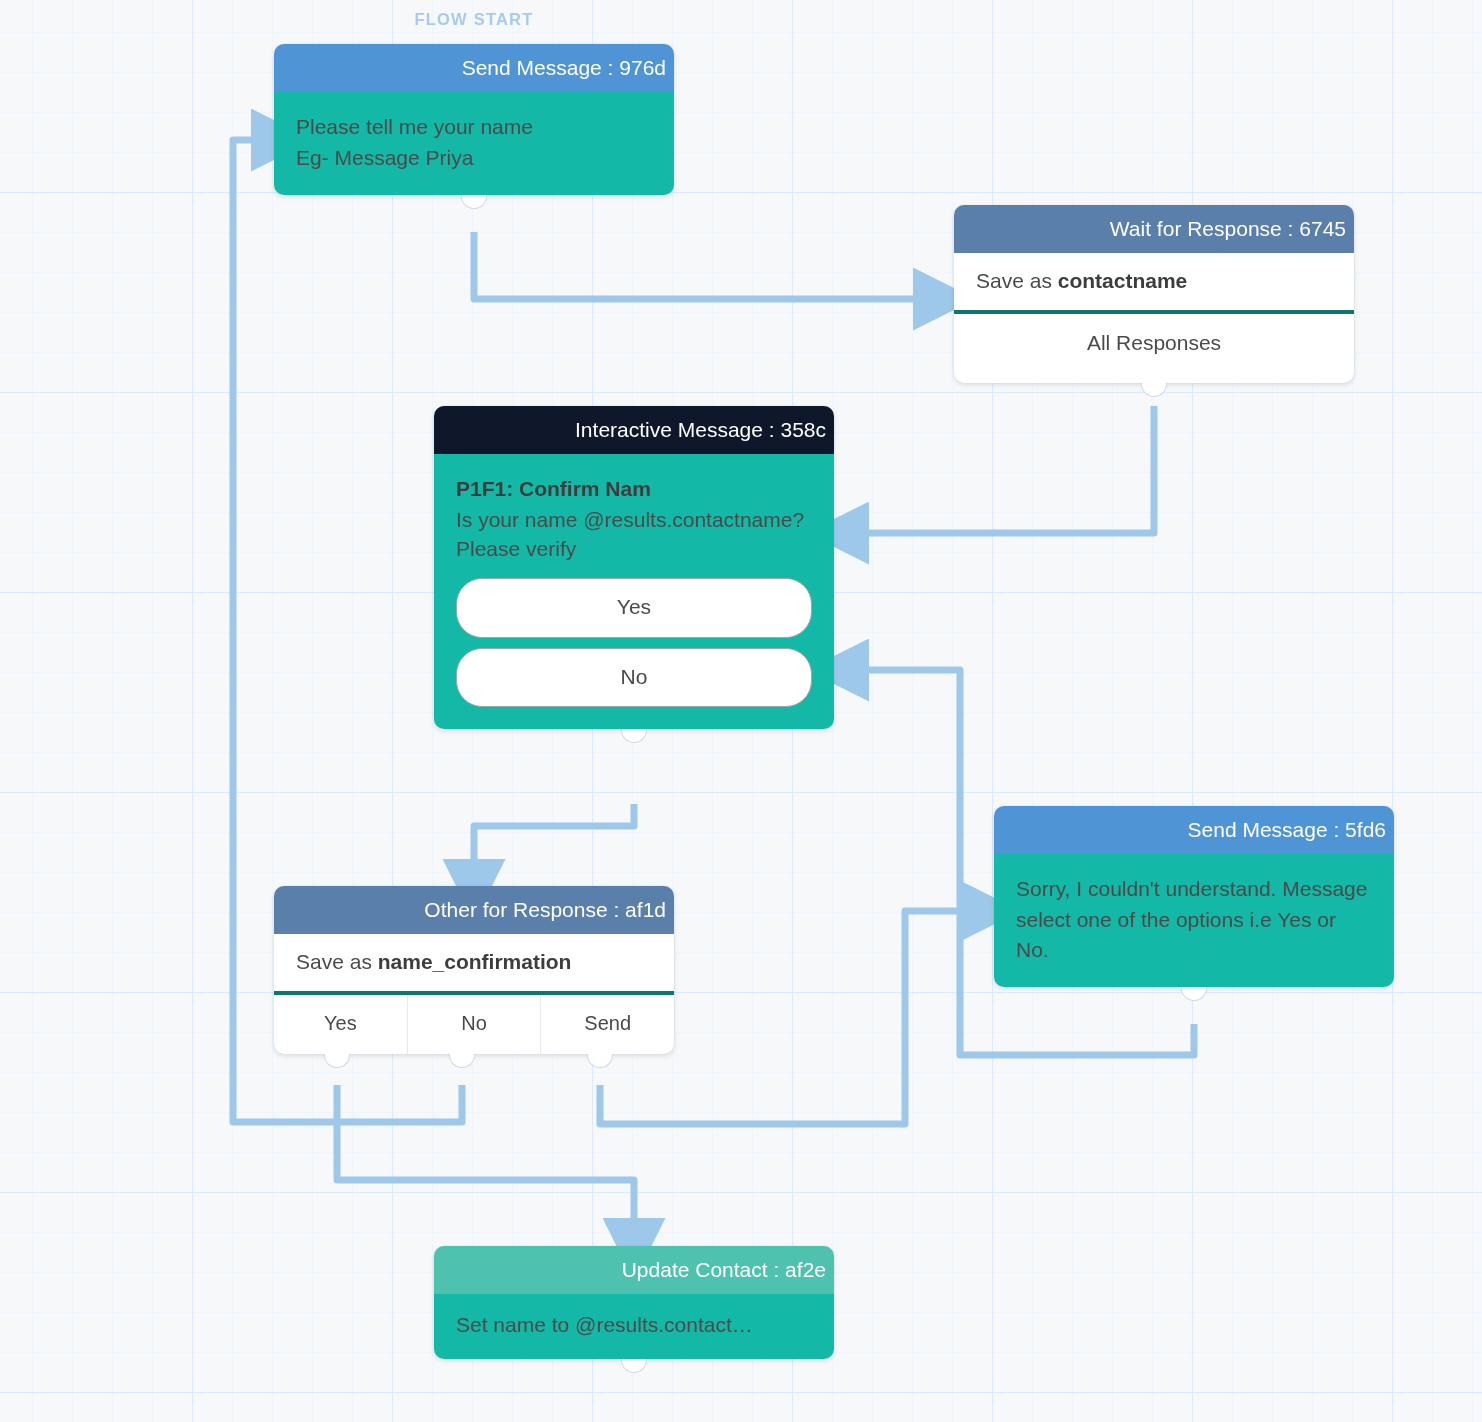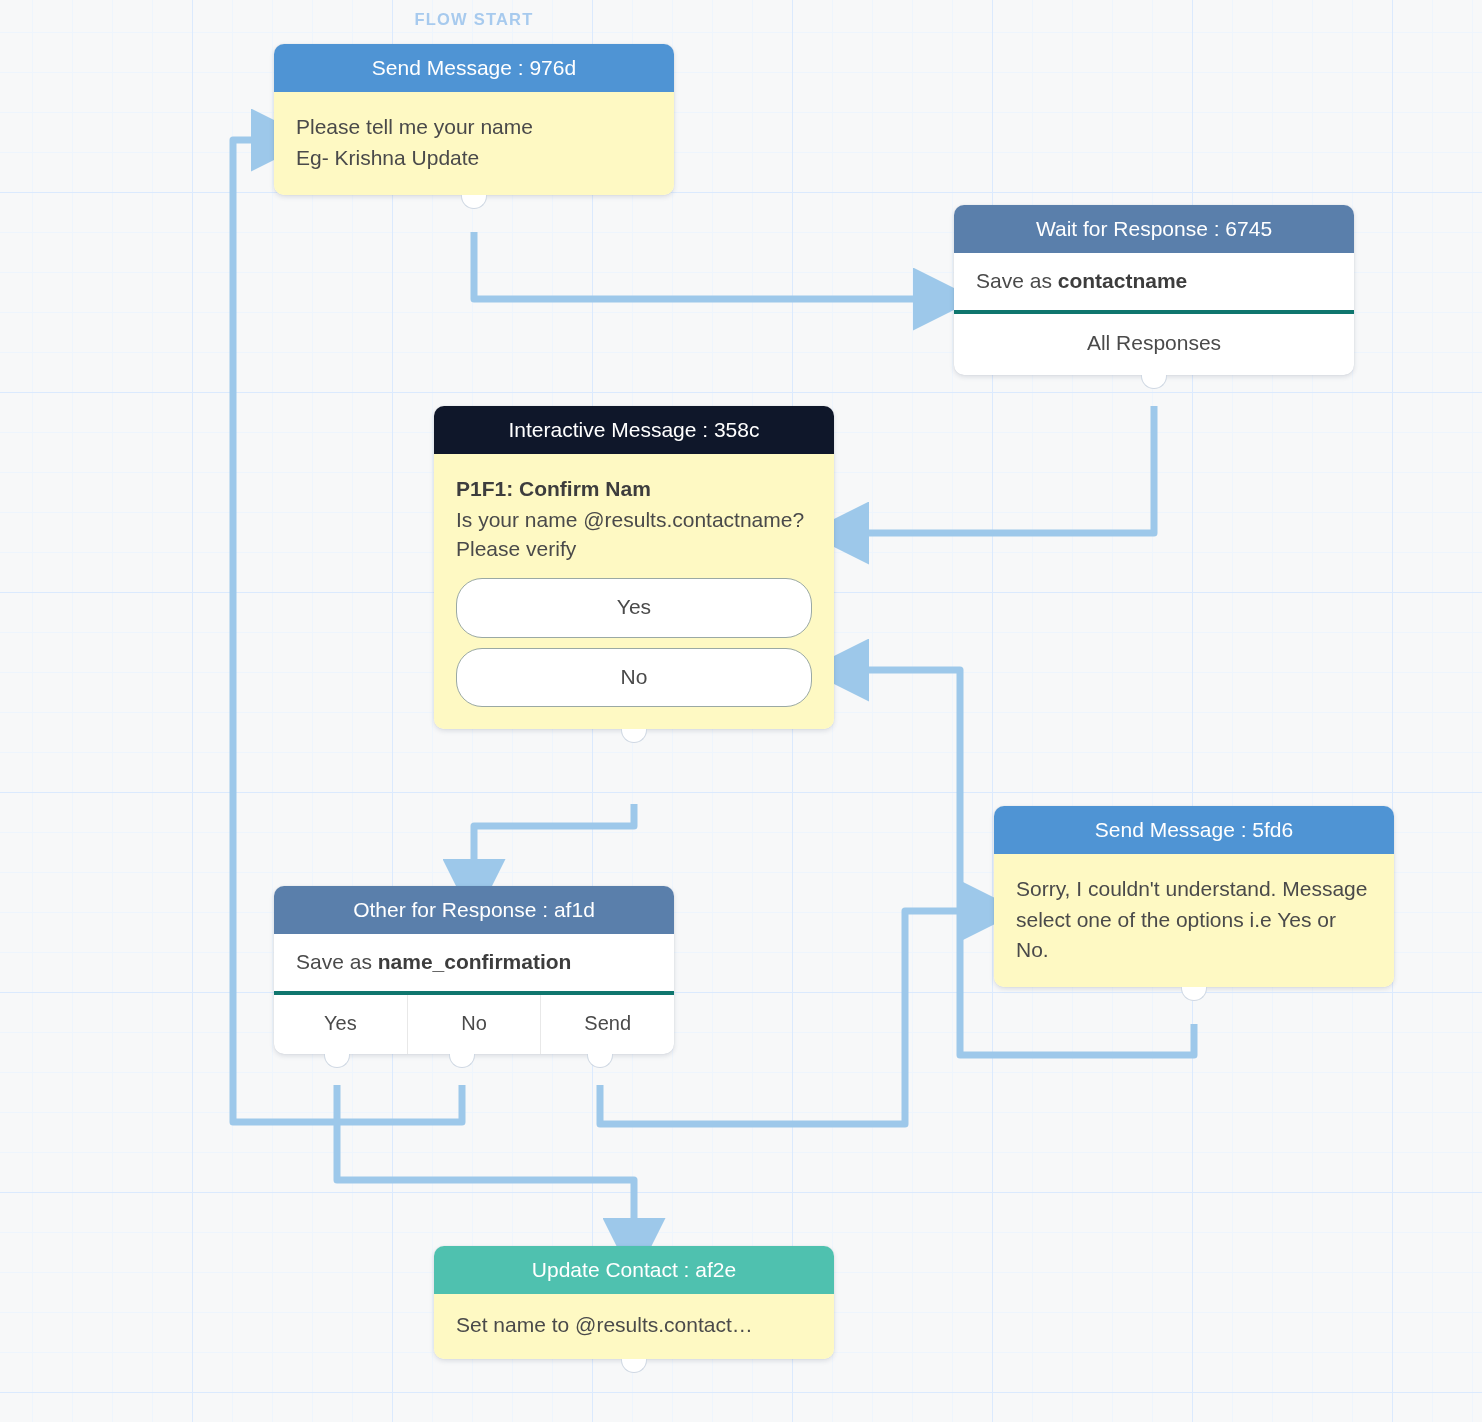--- a/index.html
+++ b/index.html
@@ -33,50 +33,50 @@
     position:absolute;
     width:400px;
     background:#ffffff;
     border-radius:10px;
     box-shadow:0 2px 5px rgba(40,60,90,.14), 0 0 1px rgba(40,60,90,.20);
     overflow:visible;
   }
   .node-head{
     border-radius:10px 10px 0 0;
     color:#ffffff;
-    text-align:center;
+    text-align:right;
     font-size:21px;
     padding:12px 8px 13px;
     line-height:1.1;
     white-space:nowrap;
     overflow:hidden;
   }
   .hd-blue{background:#4f94d4;}
   .hd-slate{background:#5a7fab;}
   .hd-indigo{background:#0f172a;}
   .hd-teal{background:#4fc1af;}
 
   .node-body{
     padding:20px 22px 22px;
     color:#4a4a4a;
     font-size:21px;
     line-height:1.45;
     border-radius:0 0 10px 10px;
-    background:#fef9c3;
+    background:#14b8a6;
   }
   .node-body.compact{padding:16px 22px 18px;}
   .body-line{white-space:nowrap;overflow:hidden;text-overflow:ellipsis;}
   .save-row{
     padding:16px 22px 17px;
     font-size:21px;color:#4a4a4a;
     border-bottom:4px solid #0f766e;
   }
   .save-row b{font-weight:bold;color:#3d3d3d;}
   .all-resp{
-    padding:17px 22px 20px;
+    padding:17px 22px 28px;
     text-align:center;color:#4a4a4a;font-size:21px;
     border-radius:0 0 10px 10px;
   }
   .branch-row{display:flex;border-radius:0 0 10px 10px;overflow:hidden;}
   .branch{
     flex:1;text-align:center;color:#4a4a4a;font-size:20px;
     padding:17px 4px 19px;
     border-right:1px solid #e8e8e8;
   }
   .branch:last-child{border-right:none;}
@@ -138,21 +138,21 @@
     <path d="M1194,1024 L1194,1055 L960,1055 L960,670 L862,670" marker-end="url(#ar-l)"></path>
   </g>
 </svg>
 
 <div class="flow-start">FLOW START</div>
 
 <div class="node" style="left:274px;top:44px;">
   <div class="node-head hd-blue">Send Message : 976d</div>
   <div class="node-body">
     <div class="body-line">Please tell me your name</div>
-    <div class="body-line">Eg- Krishna Update</div>
+    <div class="body-line">Eg- Message Priya</div>
   </div>
   <div class="port" style="left:187px;bottom:-14px;"></div>
 </div>
 
 <div class="node" style="left:954px;top:205px;">
   <div class="node-head hd-slate">Wait for Response : 6745</div>
   <div class="save-row"><span>Save as </span><b>contactname</b></div>
   <div class="all-resp">All Responses</div>
   <div class="port" style="left:187px;bottom:-14px;"></div>
 </div>

